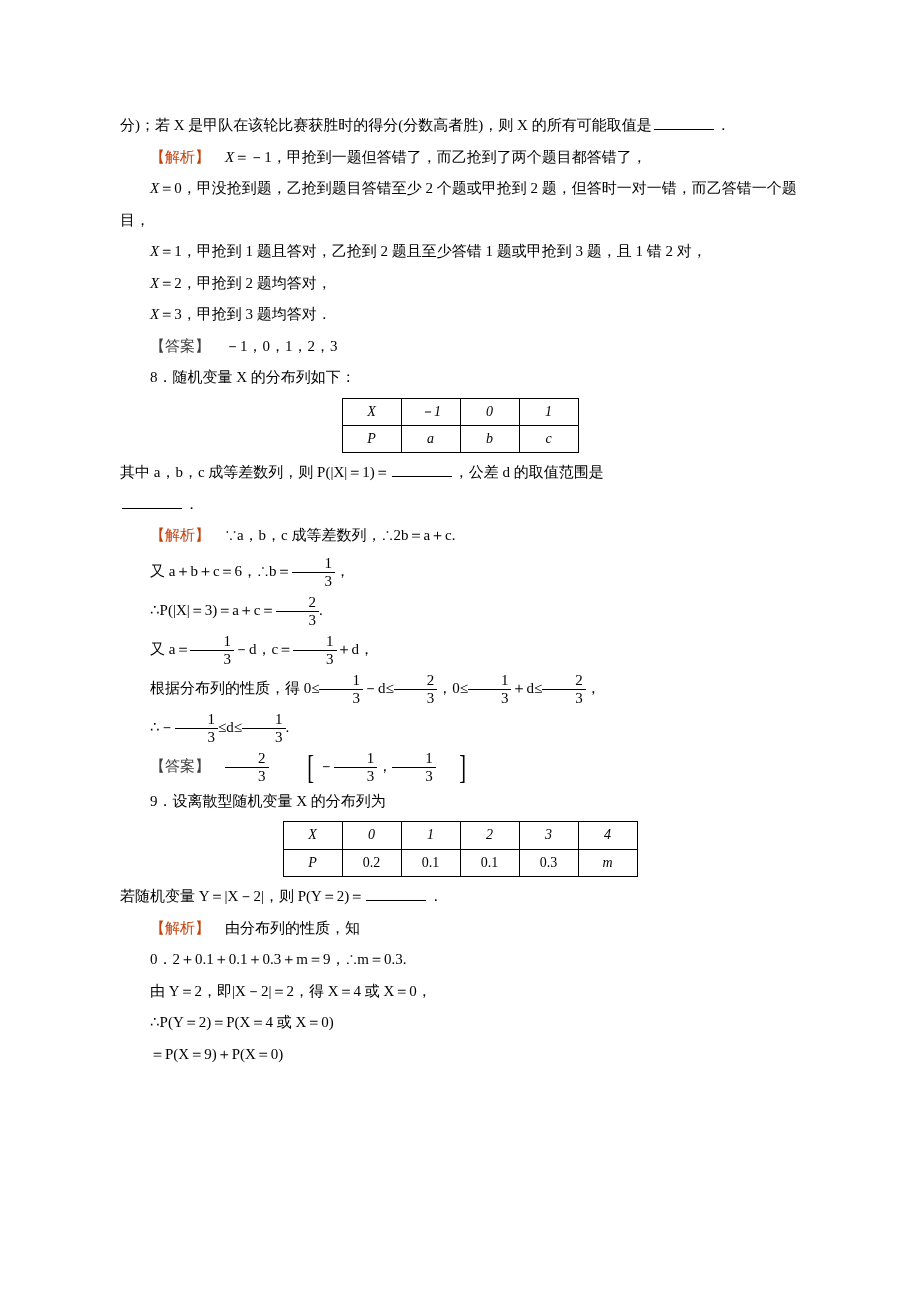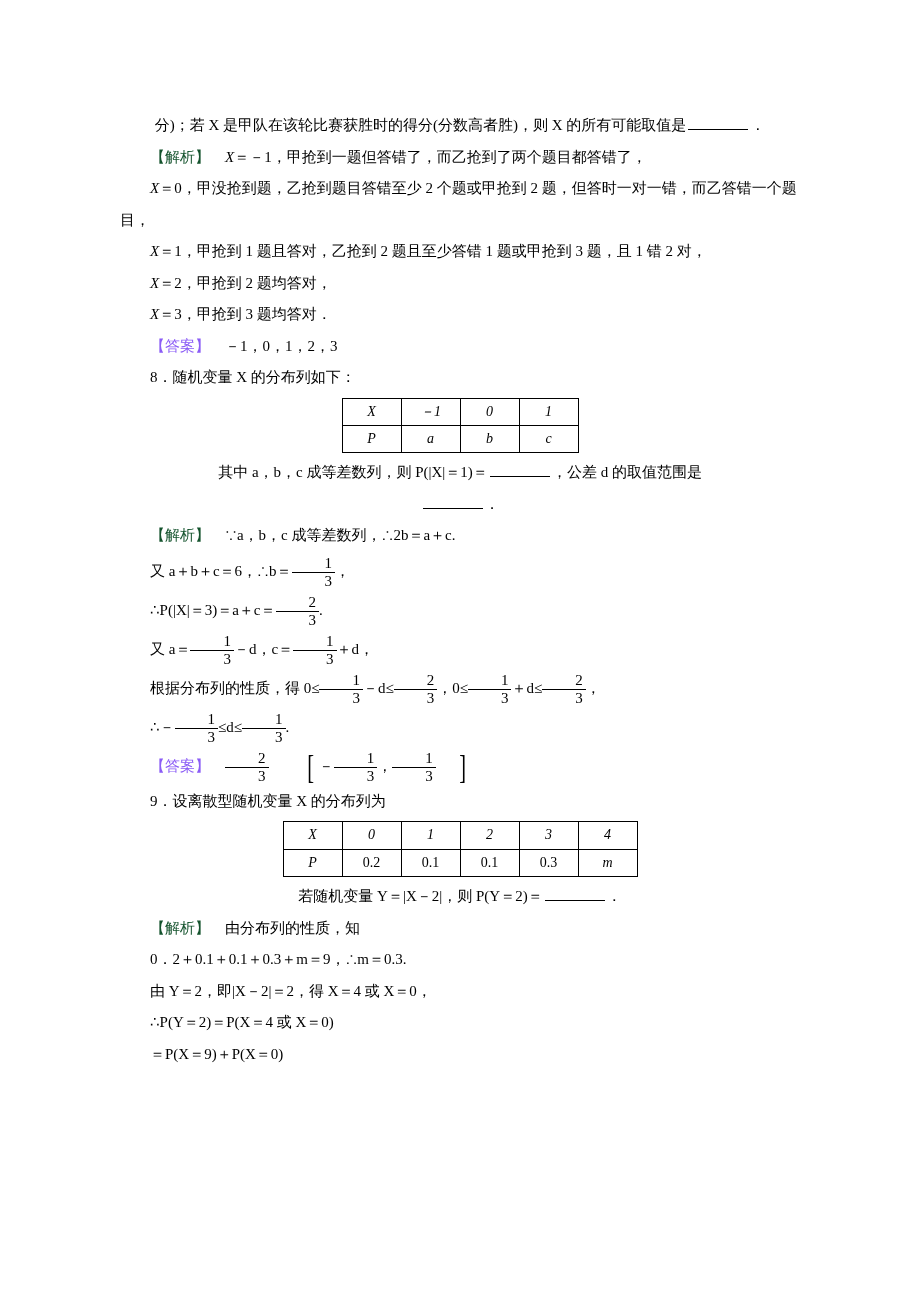--- a/index.html
+++ b/index.html
@@ -14,22 +14,22 @@
     box-sizing: border-box;
   }
   .blank {
     display: inline-block;
     border-bottom: 1px solid #000;
     min-width: 60px;
     height: 1em;
     vertical-align: baseline;
     margin: 0 2px;
   }
-  .tag-jiexi { color: #14532d; }
-  .tag-daan { color: #8b5cf6; }
+  .tag-jiexi { color: #c2410c; }
+  .tag-daan { color: #404040; }
   table.dist {
     border-collapse: collapse;
     margin: 4px auto;
     font-family: "Times New Roman", serif;
     font-style: italic;
   }
   table.dist td {
     border: 1px solid #000;
     padding: 2px 14px;
     text-align: center;
@@ -56,21 +56,21 @@
   .bigl {
     display: inline-block;
     font-size: 34px;
     line-height: 0;
     vertical-align: middle;
     font-family: "Times New Roman", serif;
     transform: scaleX(0.6);
     margin: 0 -3px;
   }
   p { margin: 0; text-indent: 2em; }
-  p.noindent { text-indent: 0; text-align: center; }
+  p.noindent { text-indent: 0; }
   .mathline {
     text-indent: 2em;
     line-height: 2.6;
   }
   .var { font-style: italic; font-family: "Times New Roman", serif; }
 </style>
 </head>
 <body>
 
 <p class="noindent">

